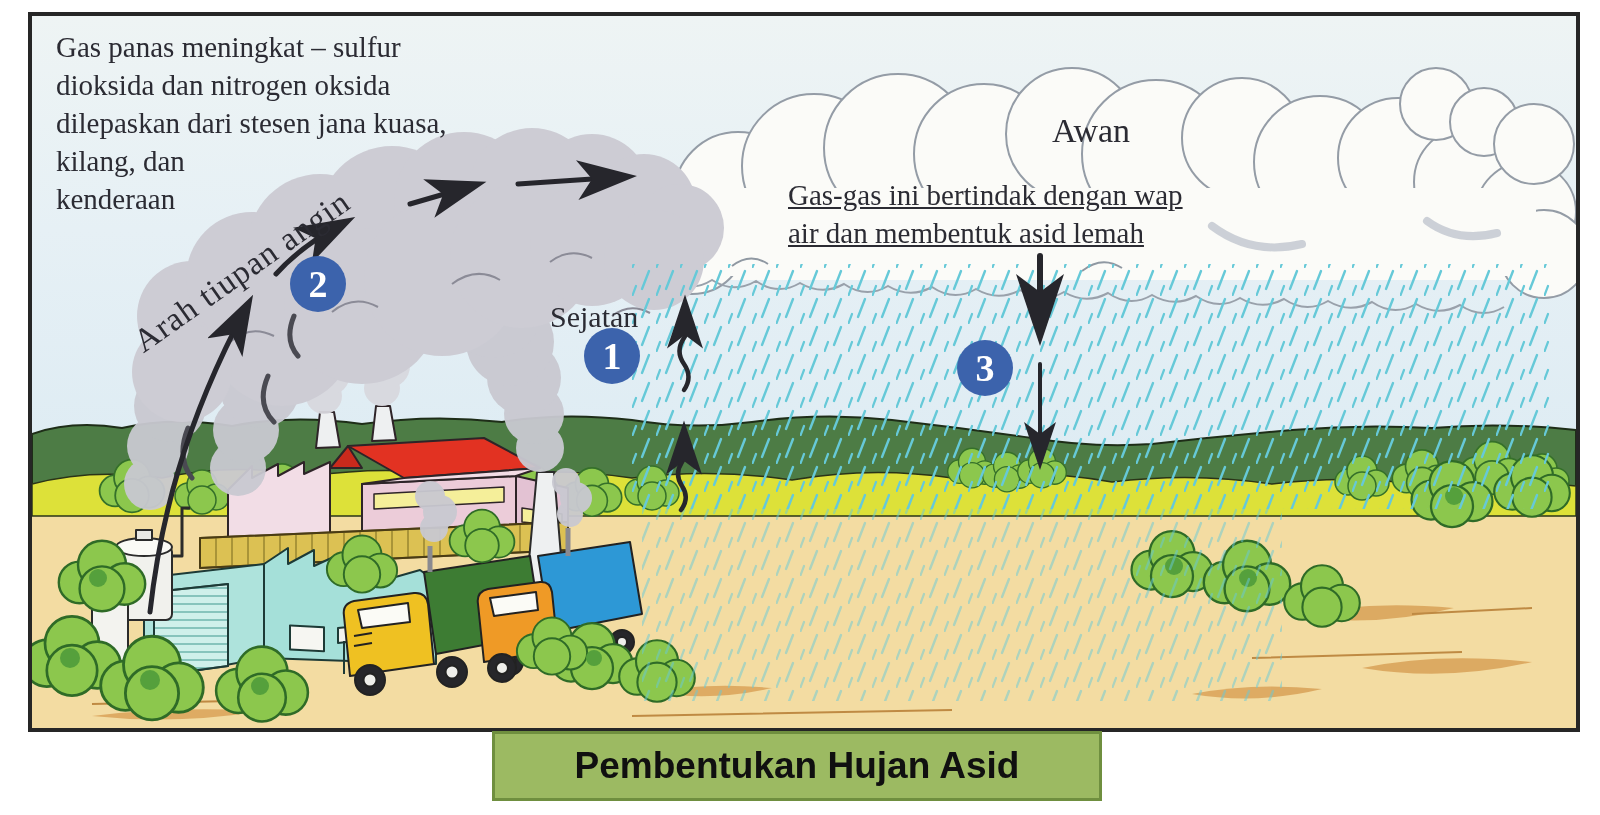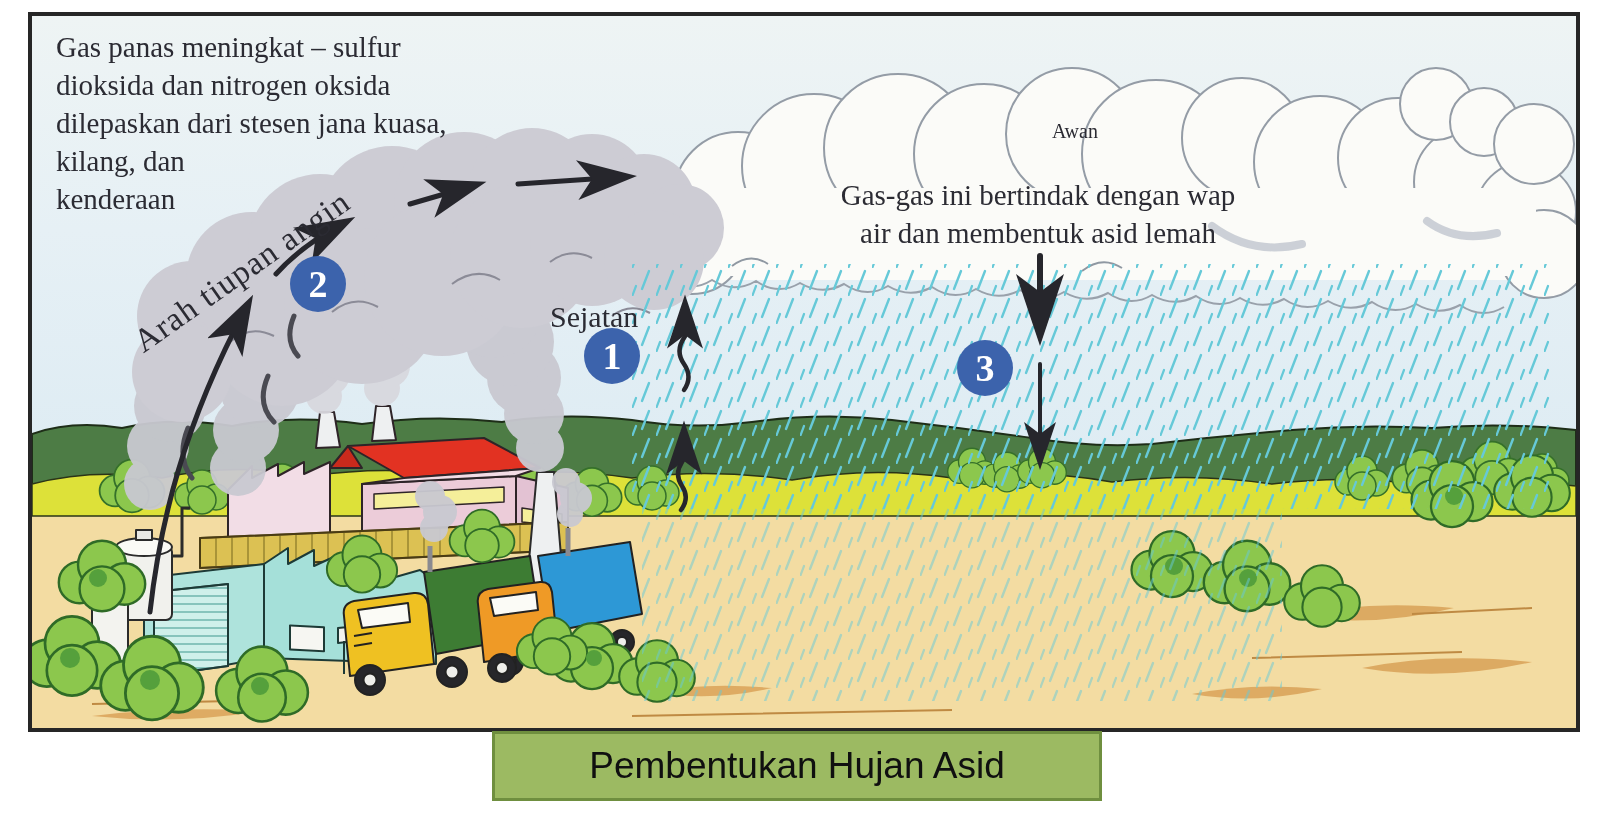--- a/index.html
+++ b/index.html
@@ -3,33 +3,33 @@
 <meta charset="utf-8">
 <style>
   html,body{margin:0;padding:0;background:#ffffff;}
   body{width:1600px;height:815px;position:relative;font-family:"Liberation Serif",serif;overflow:hidden;}
   .frame{position:absolute;left:28px;top:12px;width:1544px;height:712px;border:4px solid #262626;
          background:linear-gradient(180deg,#eef4f4 0%,#e6f0f5 30%,#dcebf3 70%,#e8f1ef 100%);}
   .scene{position:absolute;left:0;top:0;width:100%;height:100%;}
   .lbl{position:absolute;color:#2b2b33;font-size:29px;line-height:38px;white-space:pre-line;z-index:5;}
   #hotgases{left:24px;top:12px;width:480px;}
   #arah{left:116px;top:306px;font-size:33px;letter-spacing:1px;transform:rotate(-35deg);transform-origin:0 100%;}
-  #awan{left:1020px;top:96px;font-size:20px;}
-  #gasesreact{left:756px;top:160px;width:500px;text-align:center;}
+  #awan{left:1020px;top:96px;font-size:34px;}
+  #gasesreact{left:756px;top:160px;width:500px;text-decoration:underline;}
   #sejatan{left:518px;top:268px;font-size:30px;margin-top:14px;}
   #condensation{left:1050px;top:294px;}
   .badge{position:absolute;width:56px;height:56px;border-radius:50%;background:#3c63ac;color:#fff;
          display:flex;align-items:center;justify-content:center;font-size:38px;font-weight:bold;
          font-family:"Liberation Serif",serif;z-index:6;}
   #b1{left:552px;top:312px;}
   #b2{left:258px;top:240px;}
   #b3{left:925px;top:324px;}
   .titlebox{position:absolute;left:492px;top:731px;width:604px;height:64px;background:#9cba62;
             border:3px solid #6f8f3f;display:flex;align-items:center;justify-content:center;
-            font-family:"Liberation Sans",sans-serif;font-size:37px;font-weight:400;color:#101010;}
+            font-family:"Liberation Sans",sans-serif;font-size:37px;font-weight:700;color:#101010;}
 </style>
 </head>
 <body>
 
 <div class="frame">
 <svg class="scene" viewBox="0 0 1544 712" preserveAspectRatio="none">
   <defs>
     <pattern id="rain" width="24" height="28" patternUnits="userSpaceOnUse">
       <line x1="17" y1="3" x2="10" y2="21" stroke="#66c9d8" stroke-width="2.4" stroke-linecap="round"></line>
       <line x1="4" y1="18" x2="-2" y2="34" stroke="#66c9d8" stroke-width="2.2" stroke-linecap="round"></line>

